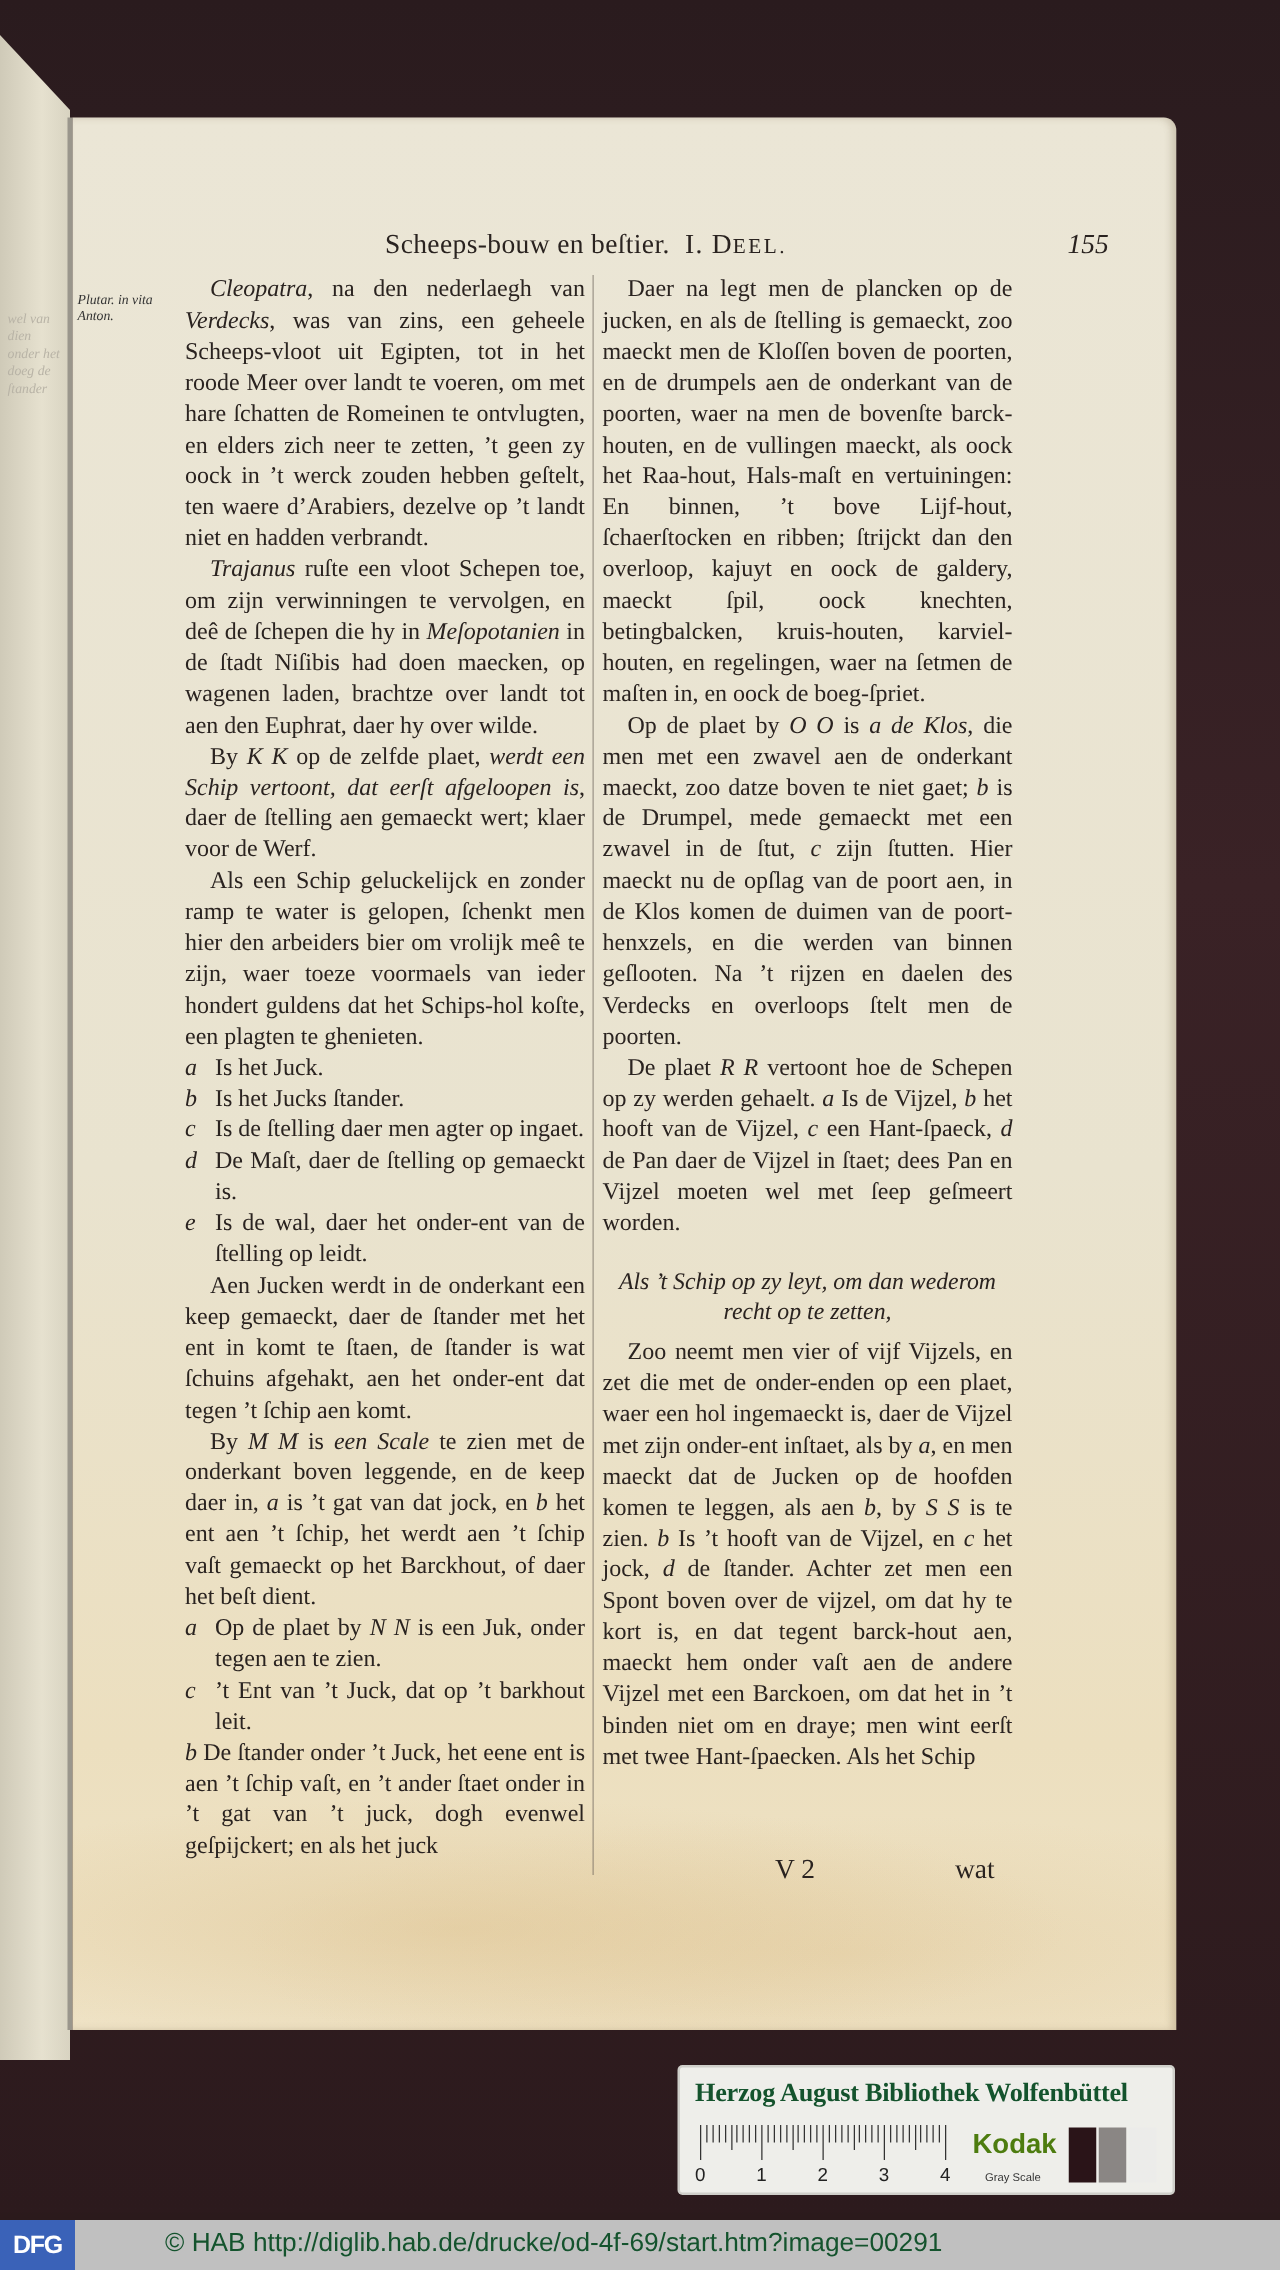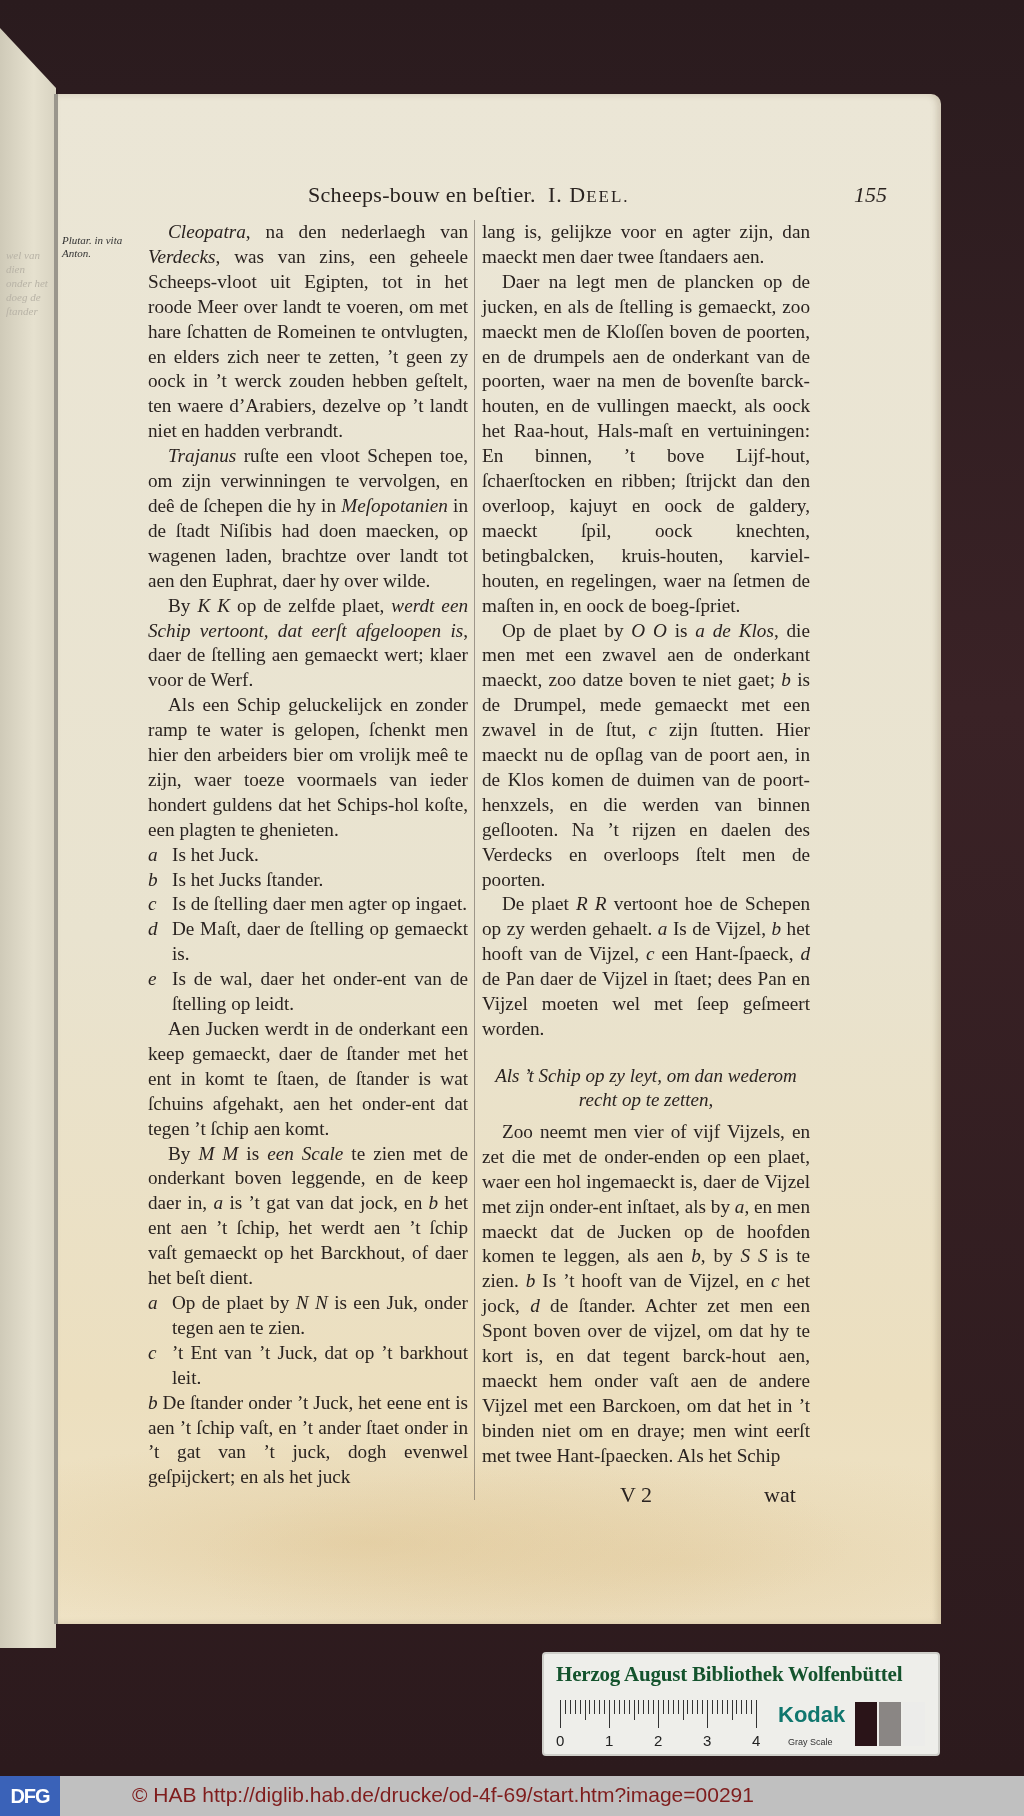--- a/index.html
+++ b/index.html
@@ -96,41 +96,41 @@
     font-family: "Liberation Serif", serif; font-weight: bold; font-size: 21px; color: #14532d;
     letter-spacing: -0.2px;
   }
   .ruler {
     position: absolute; left: 16px; top: 46px; width: 200px; height: 50px;
   }
   .tick { position: absolute; top: 0; width: 1px; background: #333; }
   .ruler-num { position: absolute; top: 32px; font-family: "Liberation Sans", sans-serif; font-size: 15px; color: #222; }
   .kodak {
     position: absolute; left: 234px; top: 48px;
-    font-family: "Liberation Sans", sans-serif; font-weight: bold; font-size: 22px; color: #0f766e;
+    font-family: "Liberation Sans", sans-serif; font-weight: bold; font-size: 22px; color: #4d7c0f;
   }
   .kodak-sub {
     position: absolute; left: 244px; top: 72px;
     font-family: "Liberation Sans", sans-serif; font-size: 9px; color: #333; margin-top: 11px;
   }
   .swatch { position: absolute; top: 48px; width: 22px; height: 44px; }
 
   .footer {
     position: absolute; left: 0; top: 1776px; width: 1024px; height: 40px;
     background: #c0c0c0;
   }
   .dfg-logo {
     position: absolute; left: 0; top: 0; width: 60px; height: 40px;
     background: #3a62b8; color: #fff;
     font-family: "Liberation Sans", sans-serif; font-weight: bold; font-size: 20px;
     display: flex; align-items: center; justify-content: center; letter-spacing: -1px;
   }
   .footer-text {
     position: absolute; left: 132px; top: 7px;
-    font-family: "Liberation Sans", sans-serif; font-size: 21px; color: #7f1d1d;
+    font-family: "Liberation Sans", sans-serif; font-size: 21px; color: #14532d;
   }
 </style>
 </head>
 <body>
 
 <div class="backdrop"></div>
 <div class="left-page">
   <div class="left-page-ghost">wel van dien onder het doeg de ſtander</div>
 </div>
 <div class="spine"></div>
@@ -156,21 +156,20 @@
     <div class="item"><span class="key">d</span><span>De Maſt, daer de ſtelling op gemaeckt is.</span></div>
     <div class="item"><span class="key">e</span><span>Is de wal, daer het onder-ent van de ſtelling op leidt.</span></div>
     <div class="p">Aen Jucken werdt in de onderkant een keep gemaeckt, daer de ſtander met het ent in komt te ſtaen, de ſtander is wat ſchuins afgehakt, aen het onder-ent dat tegen ’t ſchip aen komt.</div>
     <div class="p">By <i>M M</i> is <i>een Scale</i> te zien met de onderkant boven leggende, en de keep daer in, <i>a</i> is ’t gat van dat jock, en <i>b</i> het ent aen ’t ſchip, het werdt aen ’t ſchip vaſt gemaeckt op het Barckhout, of daer het beſt dient.</div>
     <div class="item"><span class="key">a</span><span>Op de plaet by <i>N N</i> is een Juk, onder tegen aen te zien.</span></div>
     <div class="item"><span class="key">c</span><span>’t Ent van ’t Juck, dat op ’t barkhout leit.</span></div>
     <div class="p noindent"><i>b</i> De ſtander onder ’t Juck, het eene ent is aen ’t ſchip vaſt, en ’t ander ſtaet onder in ’t gat van ’t juck, dogh evenwel geſpijckert; en als het juck</div>
   </div>
 <div class="col-rule"></div>
 <div class="col col-right" id="col-right">
-    <div class="p noindent">lang is, gelijkze voor en agter zijn, dan maeckt men daer twee ſtandaers aen.</div>
     <div class="p">Daer na legt men de plancken op de jucken, en als de ſtelling is gemaeckt, zoo maeckt men de Kloſſen boven de poorten, en de drumpels aen de onderkant van de poorten, waer na men de bovenſte barck-houten, en de vullingen maeckt, als oock het Raa-hout, Hals-maſt en vertuiningen: En binnen, ’t bove Lijf-hout, ſchaerſtocken en ribben; ſtrijckt dan den overloop, kajuyt en oock de galdery, maeckt ſpil, oock knechten, betingbalcken, kruis-houten, karviel-houten, en regelingen, waer na ſetmen de maſten in, en oock de boeg-ſpriet.</div>
     <div class="p">Op de plaet by <i>O O</i> is <i>a de Klos</i>, die men met een zwavel aen de onderkant maeckt, zoo datze boven te niet gaet; <i>b</i> is de Drumpel, mede gemaeckt met een zwavel in de ſtut, <i>c</i> zijn ſtutten. Hier maeckt nu de opſlag van de poort aen, in de Klos komen de duimen van de poort-henxzels, en die werden van binnen geſlooten. Na ’t rijzen en daelen des Verdecks en overloops ſtelt men de poorten.</div>
     <div class="p">De plaet <i>R R</i> vertoont hoe de Schepen op zy werden gehaelt. <i>a</i> Is de Vijzel, <i>b</i> het hooft van de Vijzel, <i>c</i> een Hant-ſpaeck, <i>d</i> de Pan daer de Vijzel in ſtaet; dees Pan en Vijzel moeten wel met ſeep geſmeert worden.</div>
     <div class="heading">Als ’t Schip op zy leyt, om dan wederom recht op te zetten,</div>
     <div class="p">Zoo neemt men vier of vijf Vijzels, en zet die met de onder-enden op een plaet, waer een hol ingemaeckt is, daer de Vijzel met zijn onder-ent inſtaet, als by <i>a</i>, en men maeckt dat de Jucken op de hoofden komen te leggen, als aen <i>b</i>, by <i>S S</i> is te zien. <i>b</i> Is ’t hooft van de Vijzel, en <i>c</i> het jock, <i>d</i> de ſtander. Achter zet men een Spont boven over de vijzel, om dat hy te kort is, en dat tegent barck-hout aen, maeckt hem onder vaſt aen de andere Vijzel met een Barckoen, om dat het in ’t binden niet om en draye; men wint eerſt met twee Hant-ſpaecken. Als het Schip</div>
   </div>
 
 <div class="signature sig-mark">V 2</div>
 <div class="signature catchword">wat</div>
 

